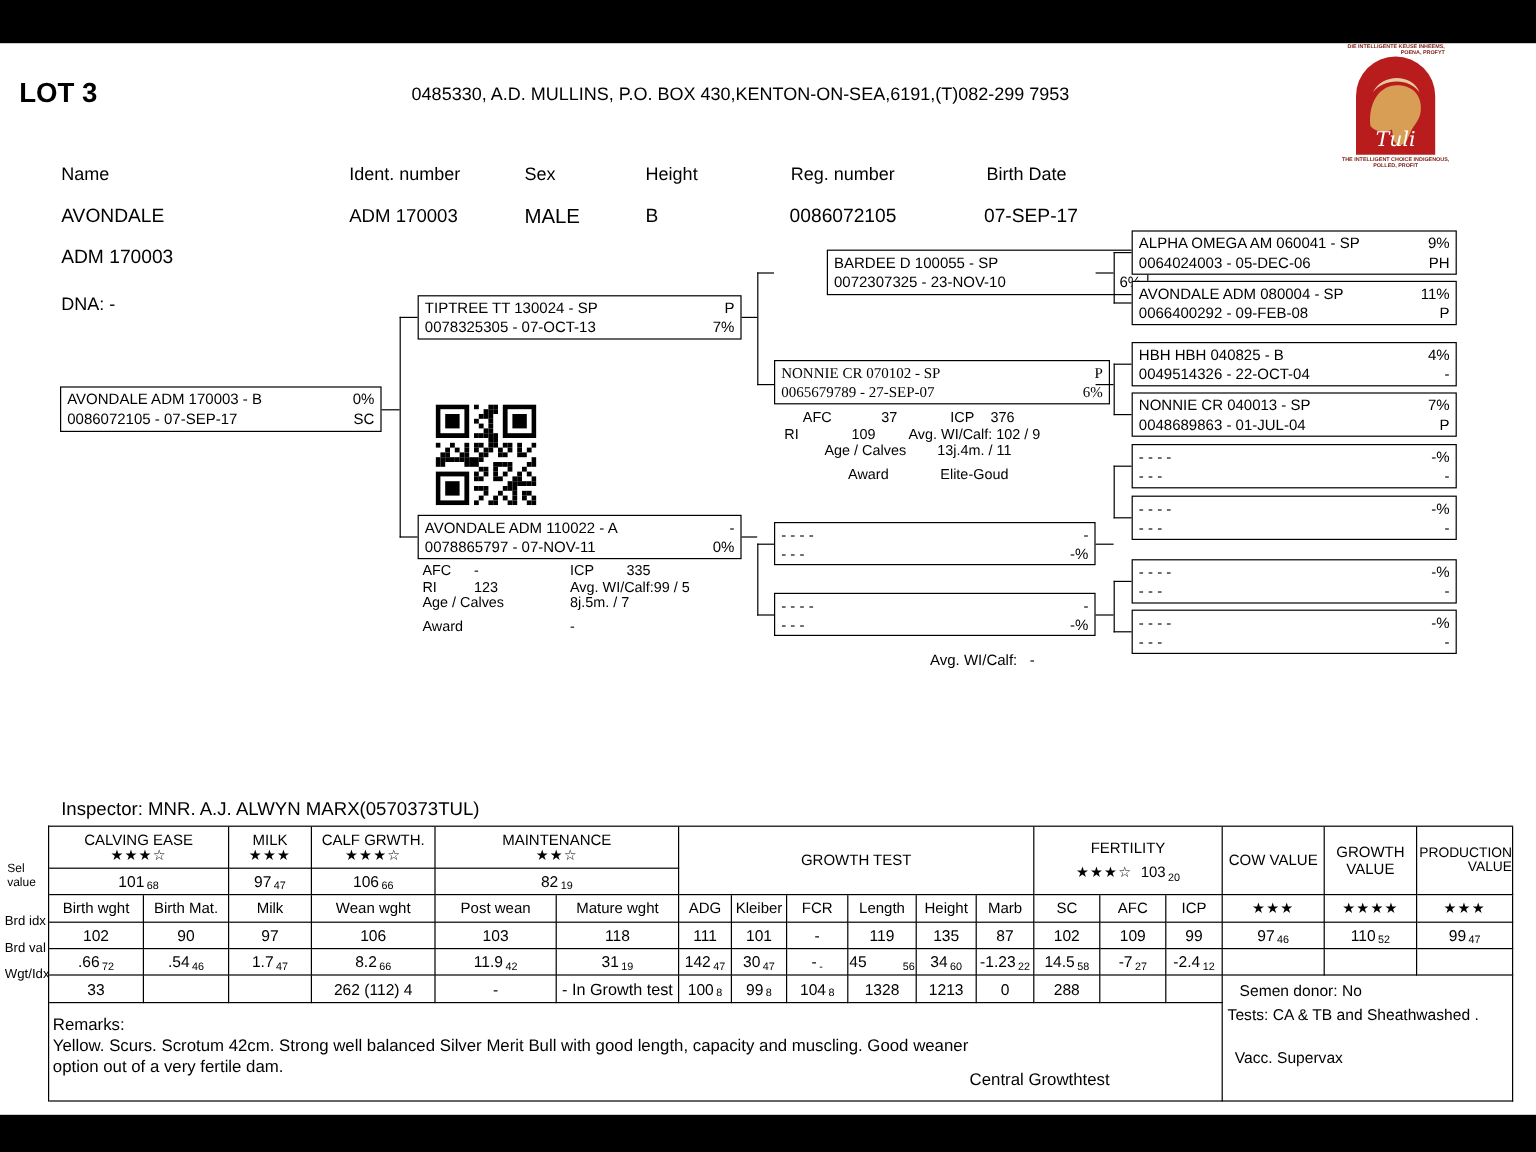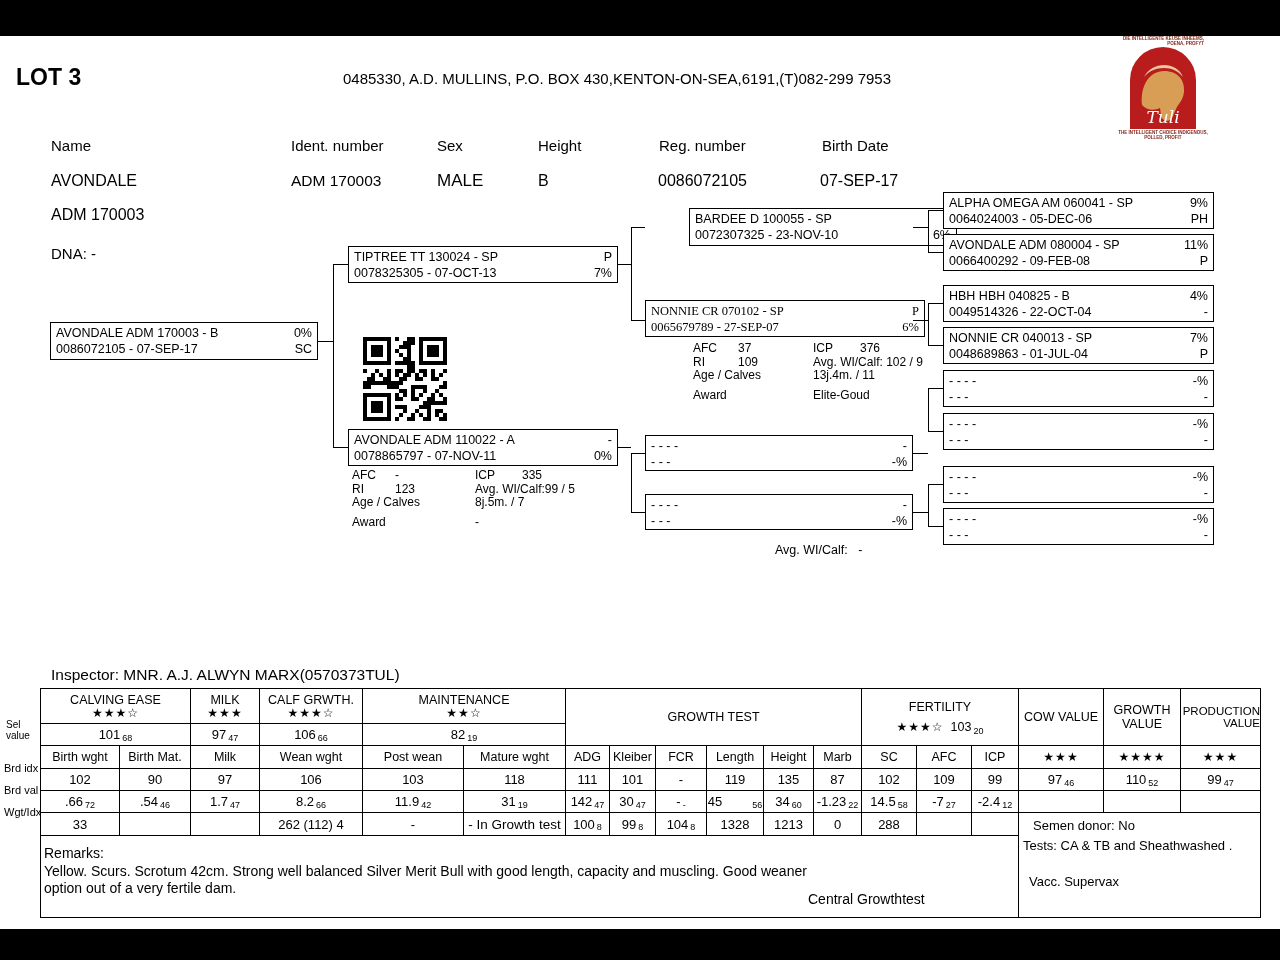--- a/index.html
+++ b/index.html
@@ -360,21 +360,21 @@
       <rect x="80" y="76" width="4" height="4" fill="#000"></rect>
       <rect x="32" y="80" width="4" height="4" fill="#000"></rect>
       <rect x="44" y="80" width="4" height="4" fill="#000"></rect>
       <rect x="48" y="80" width="4" height="4" fill="#000"></rect>
       <rect x="60" y="80" width="4" height="4" fill="#000"></rect>
       <rect x="64" y="80" width="4" height="4" fill="#000"></rect>
       <rect x="76" y="80" width="4" height="4" fill="#000"></rect>
       <rect x="80" y="80" width="4" height="4" fill="#000"></rect>
     </svg>
 
-  <div class="abs" style="left:693px;top:342px;width:260px;">
+  <div class="abs" style="left:622px;top:342px;width:260px;text-align:center;">
     <div class="srow"><span class="sa">AFC</span><span class="sb">37</span><span class="sc1">ICP</span><span>376</span></div>
     <div class="srow"><span class="sa">RI</span><span class="sb">109</span><span>Avg. WI/Calf: 102 / 9</span></div>
     <div class="srow"><span class="sab">Age / Calves</span><span>13j.4m. / 11</span></div>
     <div class="srow aw"><span class="sab">Award</span><span>Elite-Goud</span></div>
   </div>
 
   <div class="abs" style="left:352px;top:469px;width:245px;">
     <div class="srow"><span class="da">AFC</span><span class="db">-</span><span class="dc1">ICP</span><span>335</span></div>
     <div class="srow"><span class="da">RI</span><span class="db">123</span><span>Avg. WI/Calf:99 / 5</span></div>
     <div class="srow"><span class="dab">Age / Calves</span><span>8j.5m. / 7</span></div>

